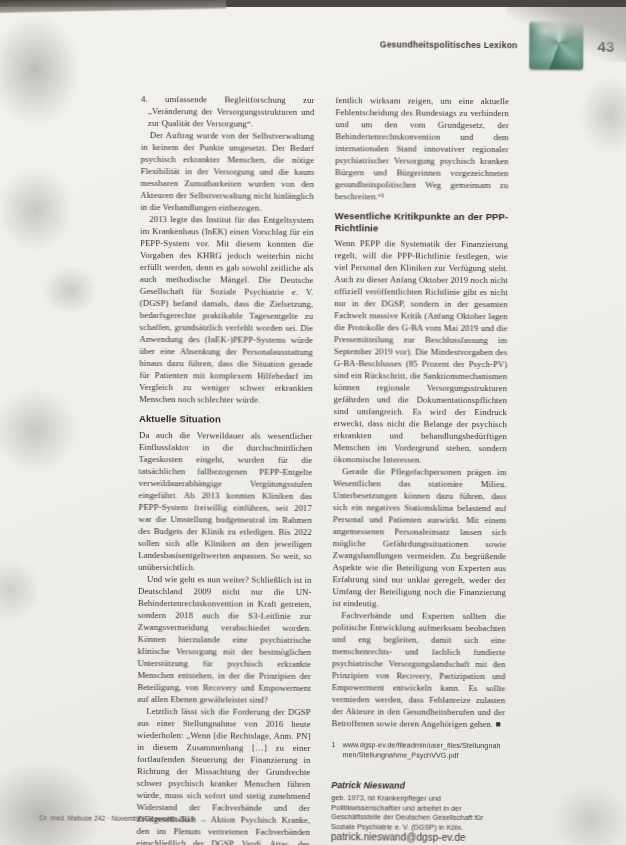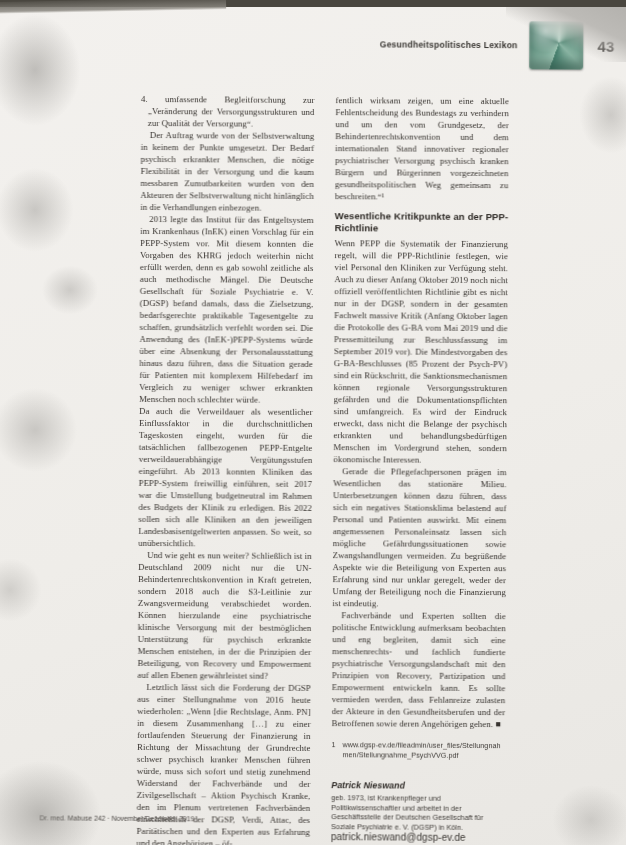--- a/index.html
+++ b/index.html
@@ -81,20 +81,21 @@
       <span class="logo"></span>
       <span class="pageno">43</span>
     </div>
 
     <div class="cols">
 
       <section class="col">
         <p class="hang">4. umfassende Begleitforschung zur „Veränderung der Versorgungsstrukturen und zur Qualität der Versorgung“.</p>
         <p class="indent">Der Auftrag wurde von der Selbstverwaltung in keinem der Punkte umgesetzt. Der Bedarf psychisch erkrankter Menschen, die nötige Flexibilität in der Versorgung und die kaum messbaren Zumutbarkeiten wurden von den Akteuren der Selbstverwaltung nicht hinlänglich in die Verhandlungen einbezogen.</p>
         <p class="indent">2013 legte das Institut für das Entgeltsystem im Krankenhaus (InEK) einen Vorschlag für ein PEPP-System vor. Mit diesem konnten die Vorgaben des KHRG jedoch weiterhin nicht erfüllt werden, denn es gab sowohl zeitliche als auch methodische Mängel. Die Deutsche Gesellschaft für Soziale Psychiatrie e. V. (DGSP) befand damals, dass die Zielsetzung, bedarfsgerechte praktikable Tagesentgelte zu schaffen, grundsätzlich verfehlt worden sei. Die Anwendung des (InEK-)PEPP-Systems würde über eine Absenkung der Personalausstattung hinaus dazu führen, dass die Situation gerade für Patienten mit komplexem Hilfebedarf im Vergleich zu weniger schwer erkrankten Menschen noch schlechter würde.</p>
+        <h2>Aktuelle Situation</h2>
         <p>Da auch die Verweildauer als wesentlicher Einflussfaktor in die durchschnittlichen Tageskosten eingeht, wurden für die tatsächlichen fallbezogenen PEPP-Entgelte verweildauerabhängige Vergütungsstufen eingeführt. Ab 2013 konnten Kliniken das PEPP-System freiwillig einführen, seit 2017 war die Umstellung budgetneutral im Rahmen des Budgets der Klinik zu erledigen. Bis 2022 sollen sich alle Kliniken an den jeweiligen Landesbasisentgeltwerten anpassen. So weit, so unübersichtlich.</p>
         <p class="indent">Und wie geht es nun weiter? Schließlich ist in Deutschland 2009 nicht nur die UN-Behindertenrechtskonvention in Kraft getreten, sondern 2018 auch die S3-Leitlinie zur Zwangsvermeidung verabschiedet worden. Können hierzulande eine psychiatrische klinische Versorgung mit der bestmöglichen Unterstützung für psychisch erkrankte Menschen entstehen, in der die Prinzipien der Beteiligung, von Recovery und Empowerment auf allen Ebenen gewährleistet sind?</p>
         <p class="indent">Letztlich lässt sich die Forderung der DGSP aus einer Stellungnahme von 2016 heute wiederholen: „Wenn [die Rechtslage, Anm. PN] in diesem Zusammenhang […] zu einer fortlaufenden Steuerung der Finanzierung in Richtung der Missachtung der Grundrechte schwer psychisch kranker Menschen führen würde, muss sich sofort und stetig zunehmend Widerstand der Fachverbände und der Zivilgesellschaft – Aktion Psychisch Kranke, den im Plenum vertretenen Fachverbänden einschließlich der DGSP, Verdi, Attac, des Paritätischen und den Experten aus Erfahrung und den Angehörigen – öf-</p>
       </section>
 
       <section class="col">
         <p>fentlich wirksam zeigen, um eine aktuelle Fehlentscheidung des Bundestags zu verhindern und um den vom Grundgesetz, der Behindertenrechtskonvention und dem internationalen Stand innovativer regionaler psychiatrischer Versorgung psychisch kranken Bürgern und Bürgerinnen vorgezeichneten gesundheitspolitischen Weg gemeinsam zu beschreiten.“¹</p>
         <h2>Wesentliche Kritikpunkte an der PPP-Richtlinie</h2>
         <p>Wenn PEPP die Systematik der Finanzierung regelt, will die PPP-Richtlinie festlegen, wie viel Personal den Kliniken zur Verfügung steht. Auch zu dieser Anfang Oktober 2019 noch nicht offiziell veröffentlichten Richtlinie gibt es nicht nur in der DGSP, sondern in der gesamten Fachwelt massive Kritik (Anfang Oktober lagen die Protokolle des G-BA vom Mai 2019 und die Pressemitteilung zur Beschlussfassung im September 2019 vor). Die Mindestvorgaben des G-BA-Beschlusses (85 Prozent der Psych-PV) sind ein Rückschritt, die Sanktionsmechanismen können regionale Versorgungsstrukturen gefährden und die Dokumentationspflichten sind umfangreich. Es wird der Eindruck erweckt, dass nicht die Belange der psychisch erkrankten und behandlungsbedürftigen Menschen im Vordergrund stehen, sondern ökonomische Interessen.</p>
         <p class="indent">Gerade die Pflegefachpersonen prägen im Wesentlichen das stationäre Milieu. Unterbesetzungen können dazu führen, dass sich ein negatives Stationsklima belastend auf Personal und Patienten auswirkt. Mit einem angemessenen Personaleinsatz lassen sich mögliche Gefährdungssituationen sowie Zwangshandlungen vermeiden. Zu begrüßende Aspekte wie die Beteiligung von Experten aus Erfahrung sind nur unklar geregelt, weder der Umfang der Beteiligung noch die Finanzierung ist eindeutig.</p>

